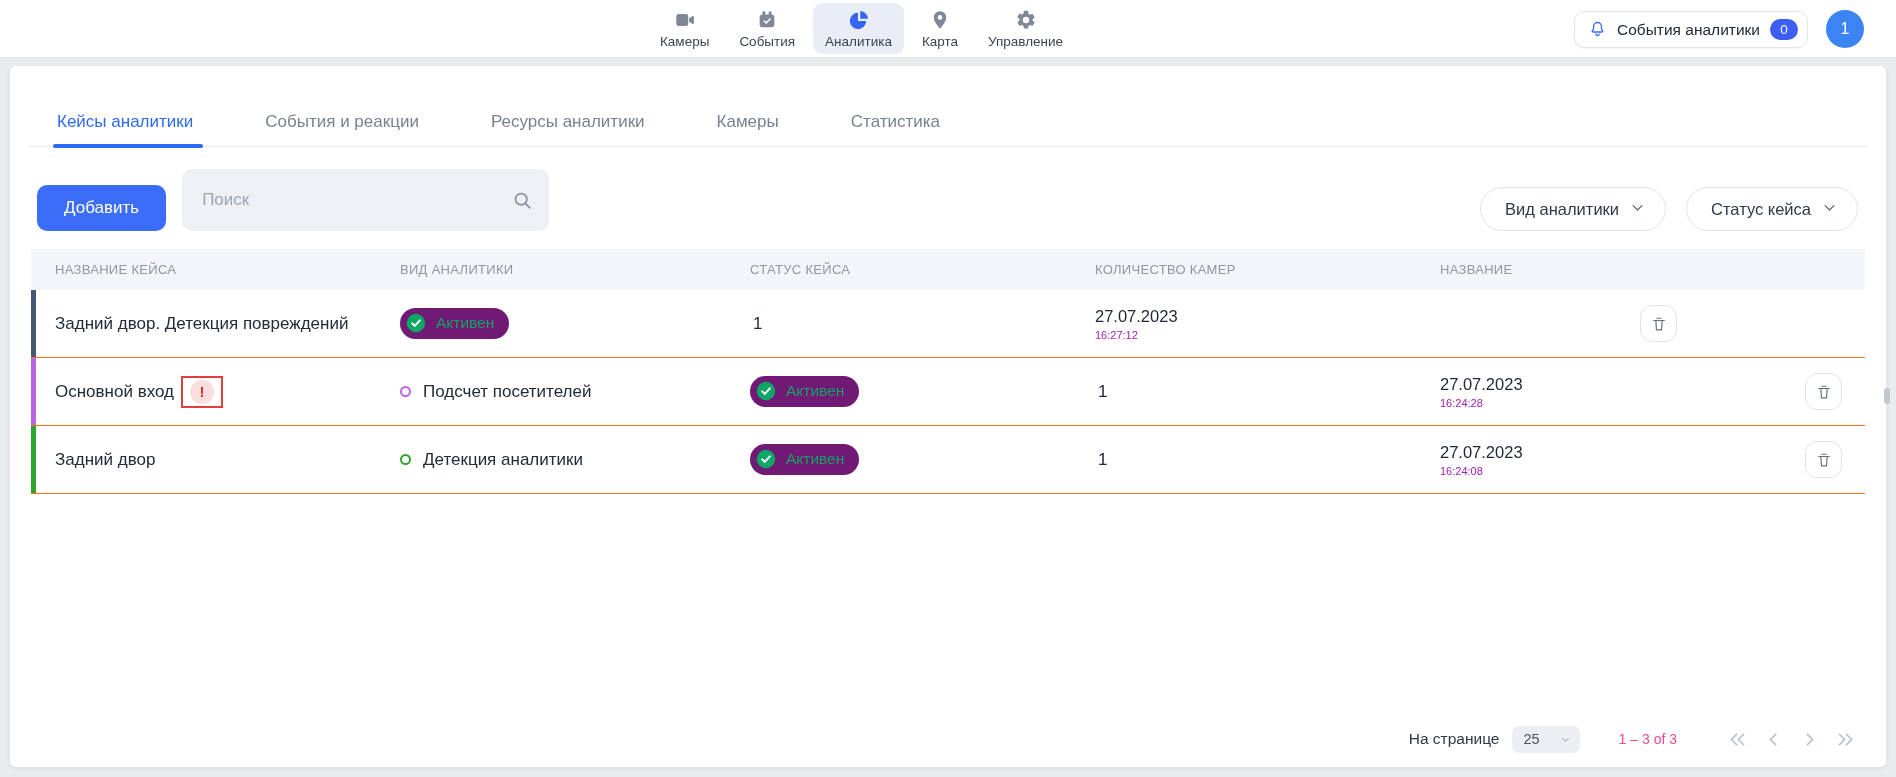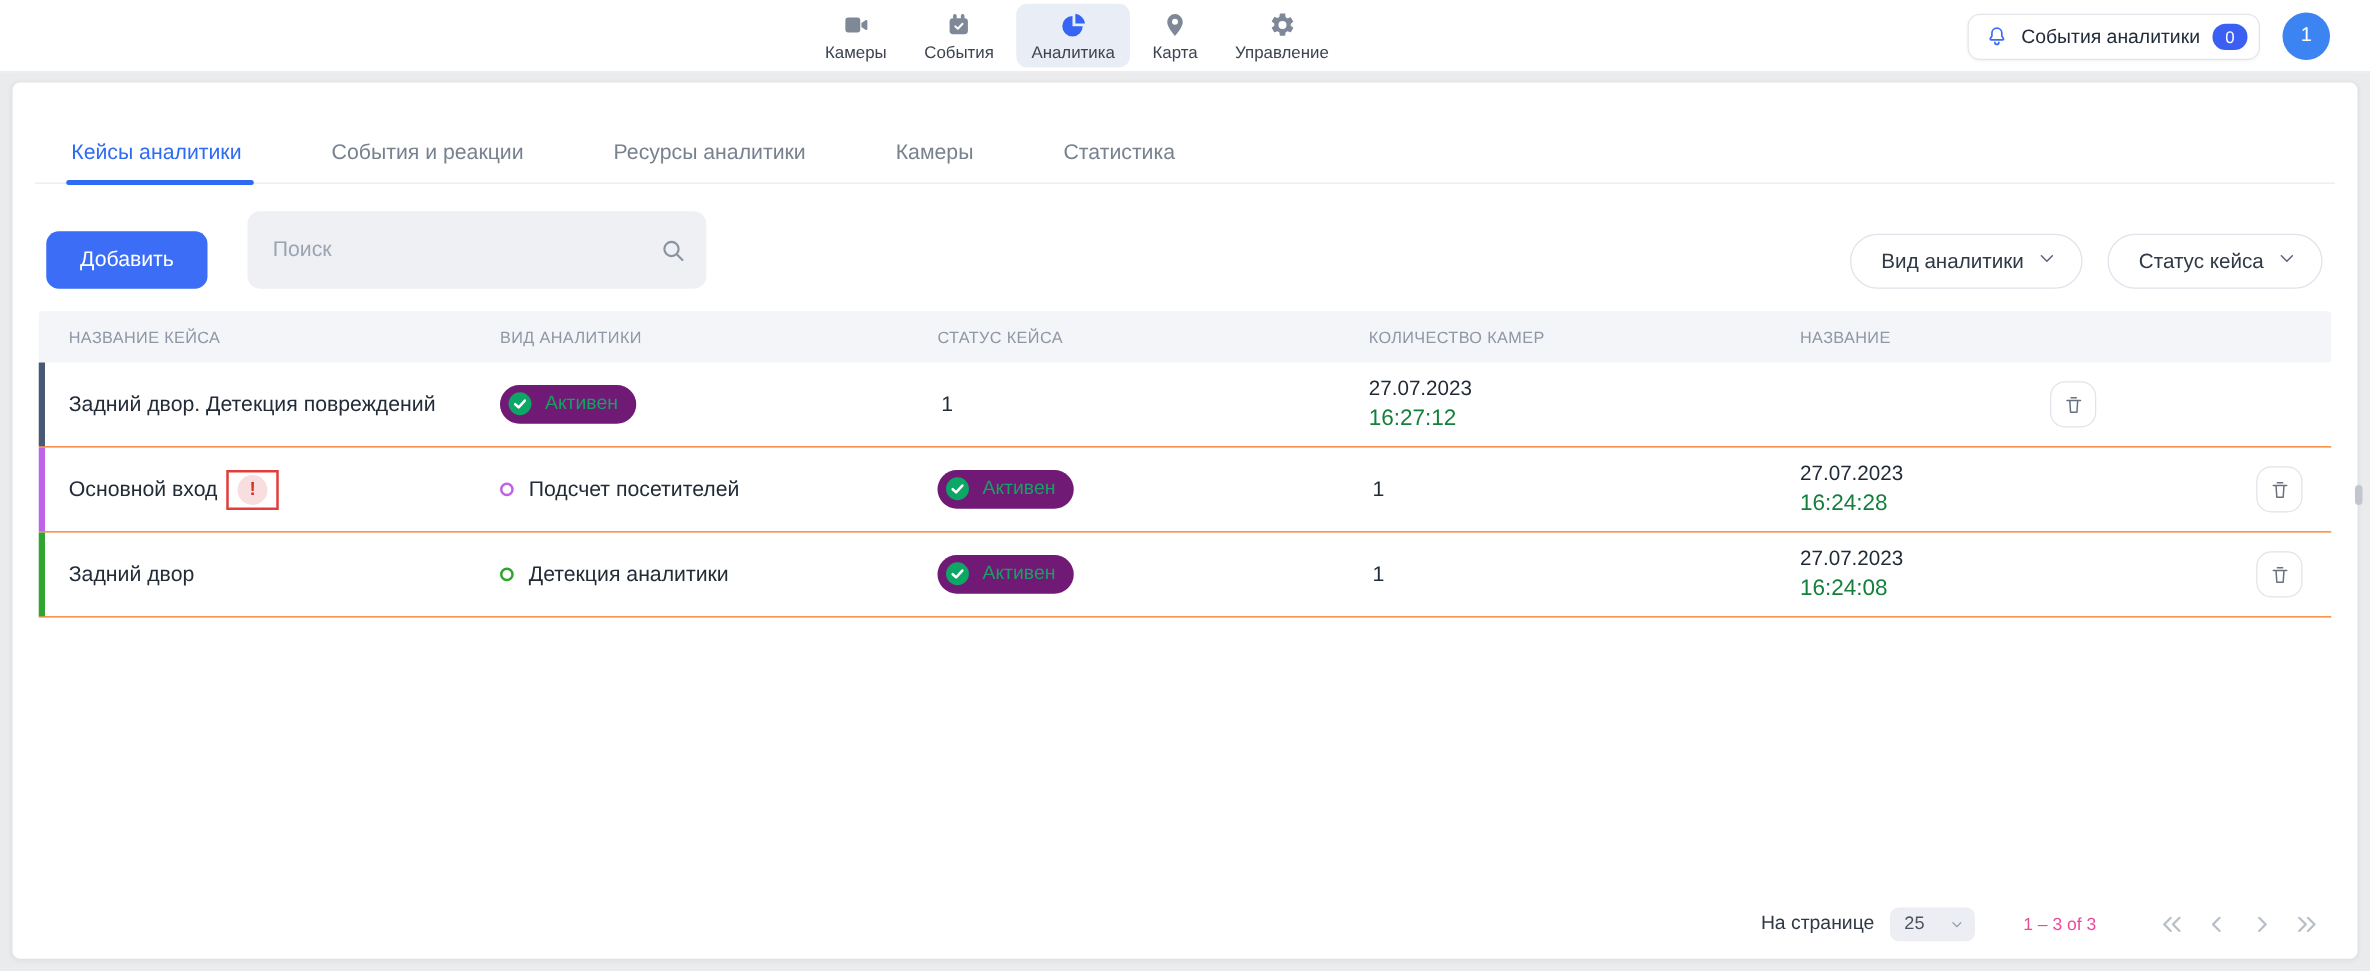--- a/index.html
+++ b/index.html
@@ -61,21 +61,21 @@
     height:4px; border-radius:2px; background:#2e6bf4;
   }
   
   .toolbar { margin:22px 28px 0 27px; display:flex; align-items:flex-end; }
   .btn-add {
     height:46px; padding:0 27px; border:none; border-radius:10px;
     background:#3b6df7; color:#fff; font-size:17px; cursor:pointer;
     font-family:"Liberation Sans", sans-serif;
   }
   .search {
-    margin-left:32px; width:367px; height:62px; background:#eef0f4; border-radius:10px;
+    margin-left:16px; width:367px; height:62px; background:#eef0f4; border-radius:10px;
     display:flex; align-items:center; padding:0 16px 0 20px;
   }
   .search input {
     flex:1; border:none; background:transparent; outline:none;
     font-size:17px; color:#232c39; font-family:"Liberation Sans", sans-serif;
   }
   .search input::placeholder { color:#9ba4b2; }
   .search .mag svg { width:21px; height:21px; stroke:#8b93a3; stroke-width:2; fill:none; stroke-linecap:round; display:block; cursor:pointer; }
   .toolbar .spacer { flex:1; }
   .filters { display:flex; gap:20px; }
@@ -111,21 +111,21 @@
   .ring { width:11px; height:11px; border-radius:50%; border:2px solid #888; flex:none; }
   .status-badge {
     justify-self:start;
     display:inline-flex; align-items:center; gap:9px; height:31px;
     padding:0 15px 0 5px; border-radius:16px; background:#701a75;
     color:#14a263; font-size:15.5px;
   }
   .status-badge svg { width:22px; height:22px; display:block; }
   .cell-cams { color:#222b38; padding-left:3px; }
   .cell-created .cdate { font-size:16.5px; color:#1f2835; }
-  .cell-created .ctime { font-size:18px; color:#15803d; margin-top:3px; }
+  .cell-created .ctime { font-size:11px; color:#a21caf; margin-top:3px; }
   .cell-actions { justify-self:end; padding-right:23px; }
   .btn-trash {
     width:37px; height:37px; border:1px solid #dfe4ea; border-radius:12px; background:#fff;
     display:flex; align-items:center; justify-content:center; cursor:pointer;
   }
   .btn-trash svg { width:18px; height:18px; stroke:#68727f; stroke-width:1.6; fill:none; stroke-linecap:round; stroke-linejoin:round; }
   
   .pagination {
     position:absolute; right:30px; bottom:12px; height:32px;
     display:flex; align-items:center;

